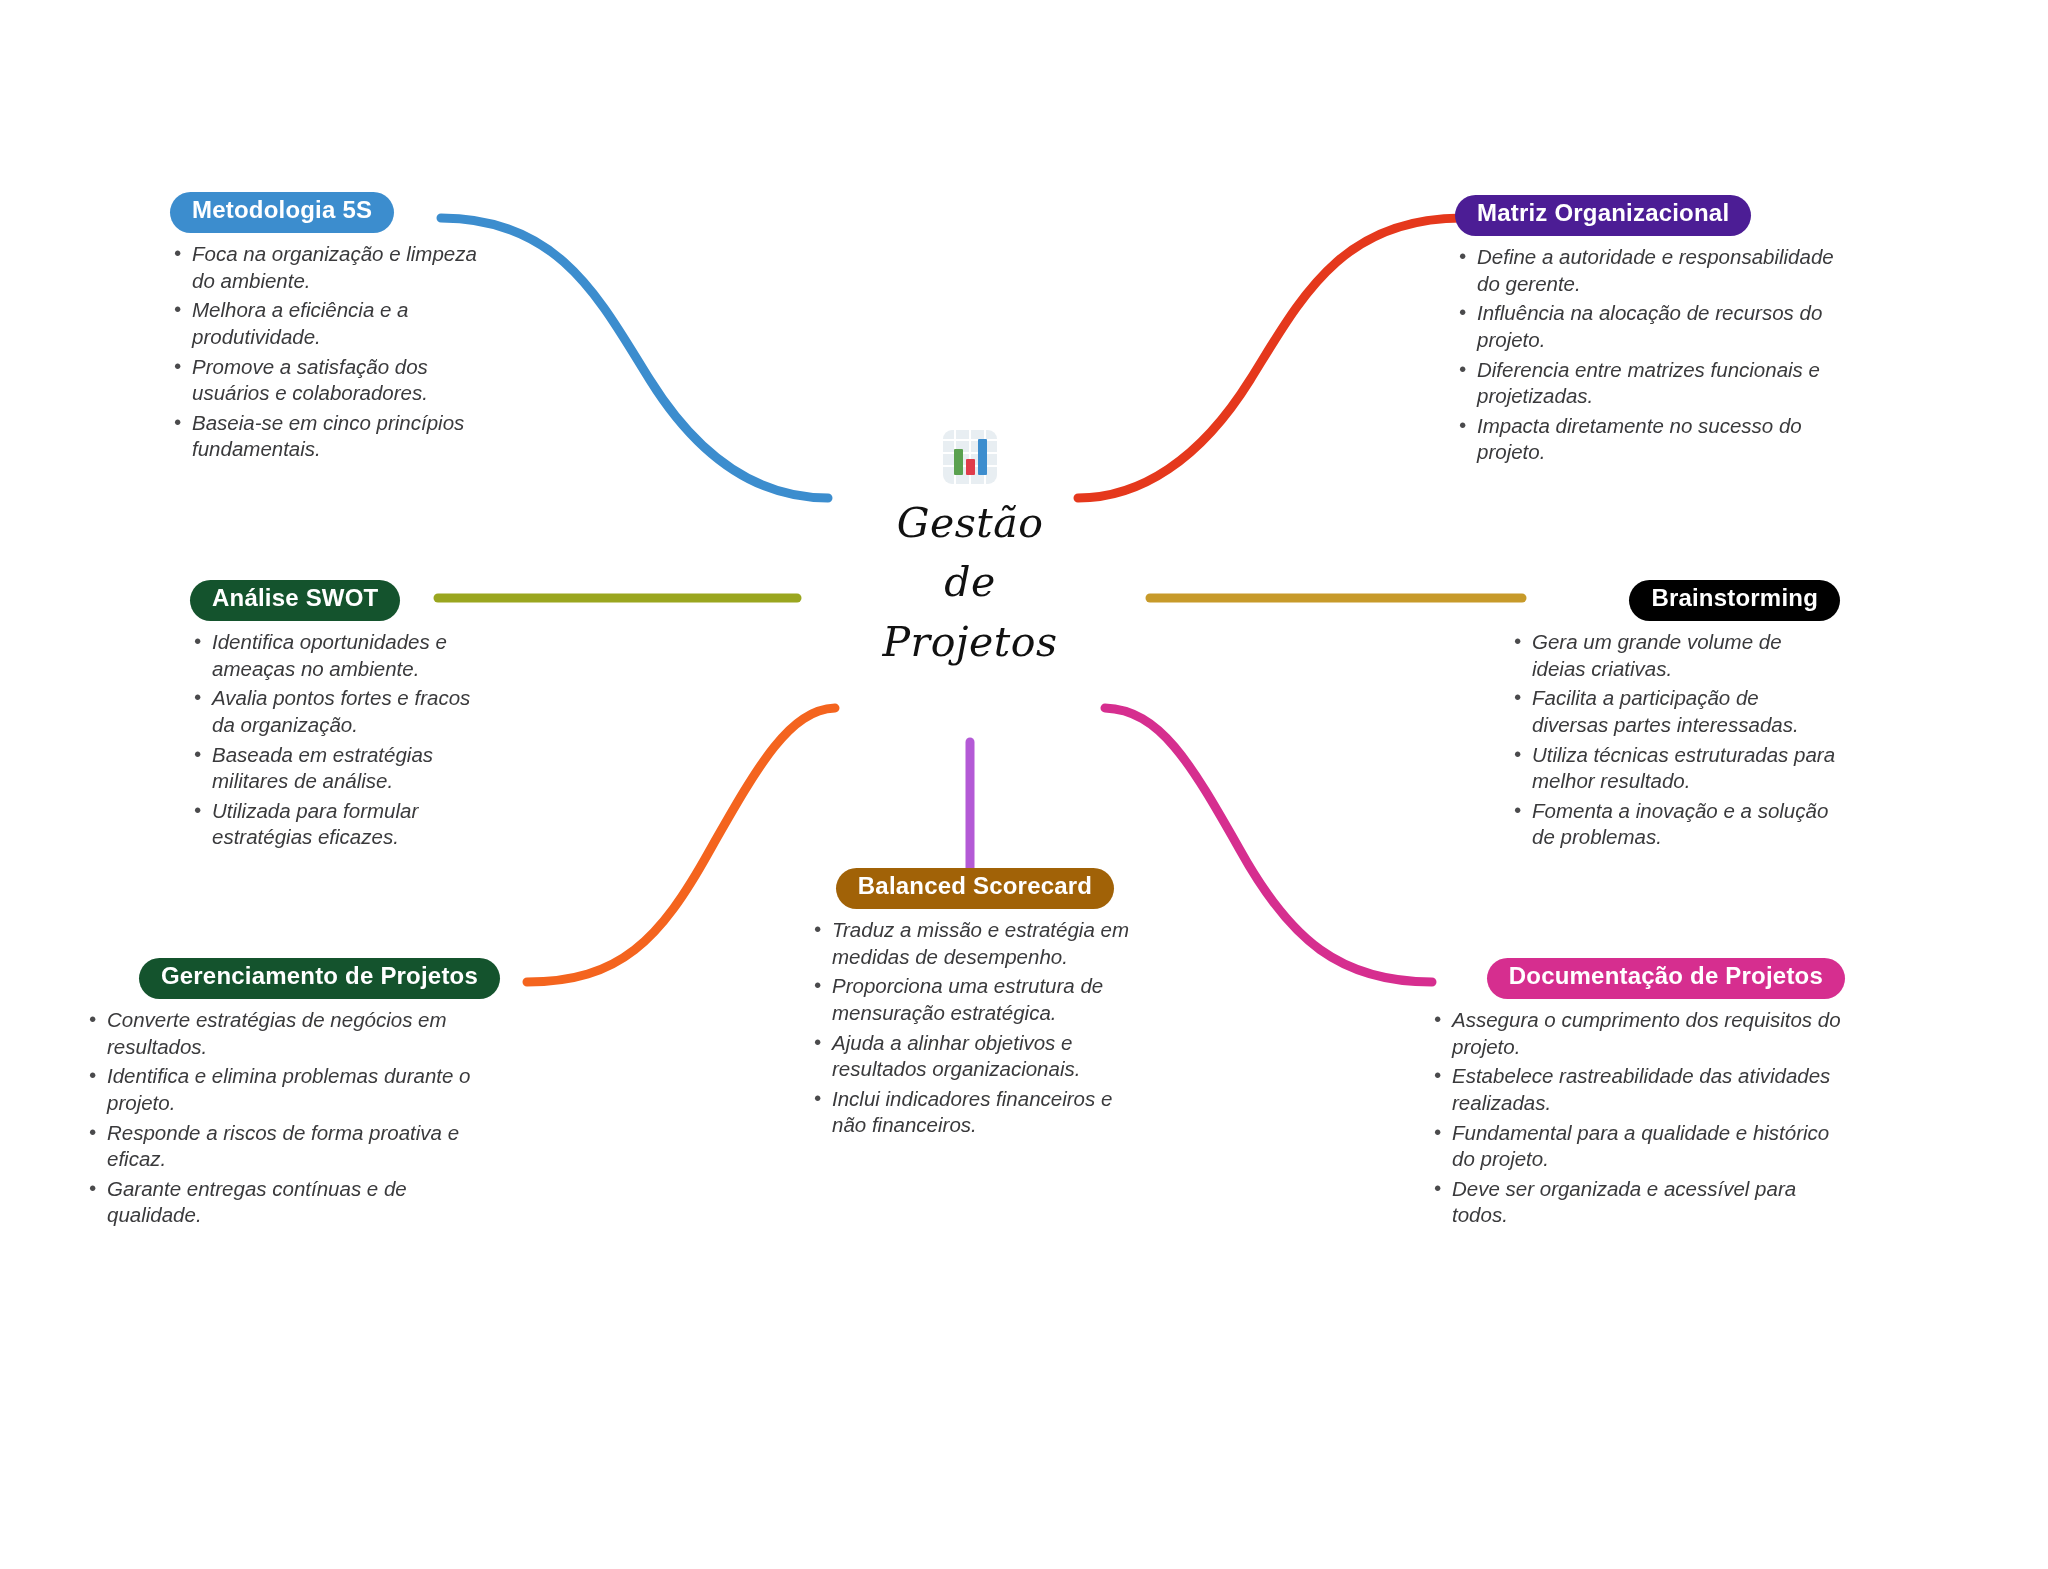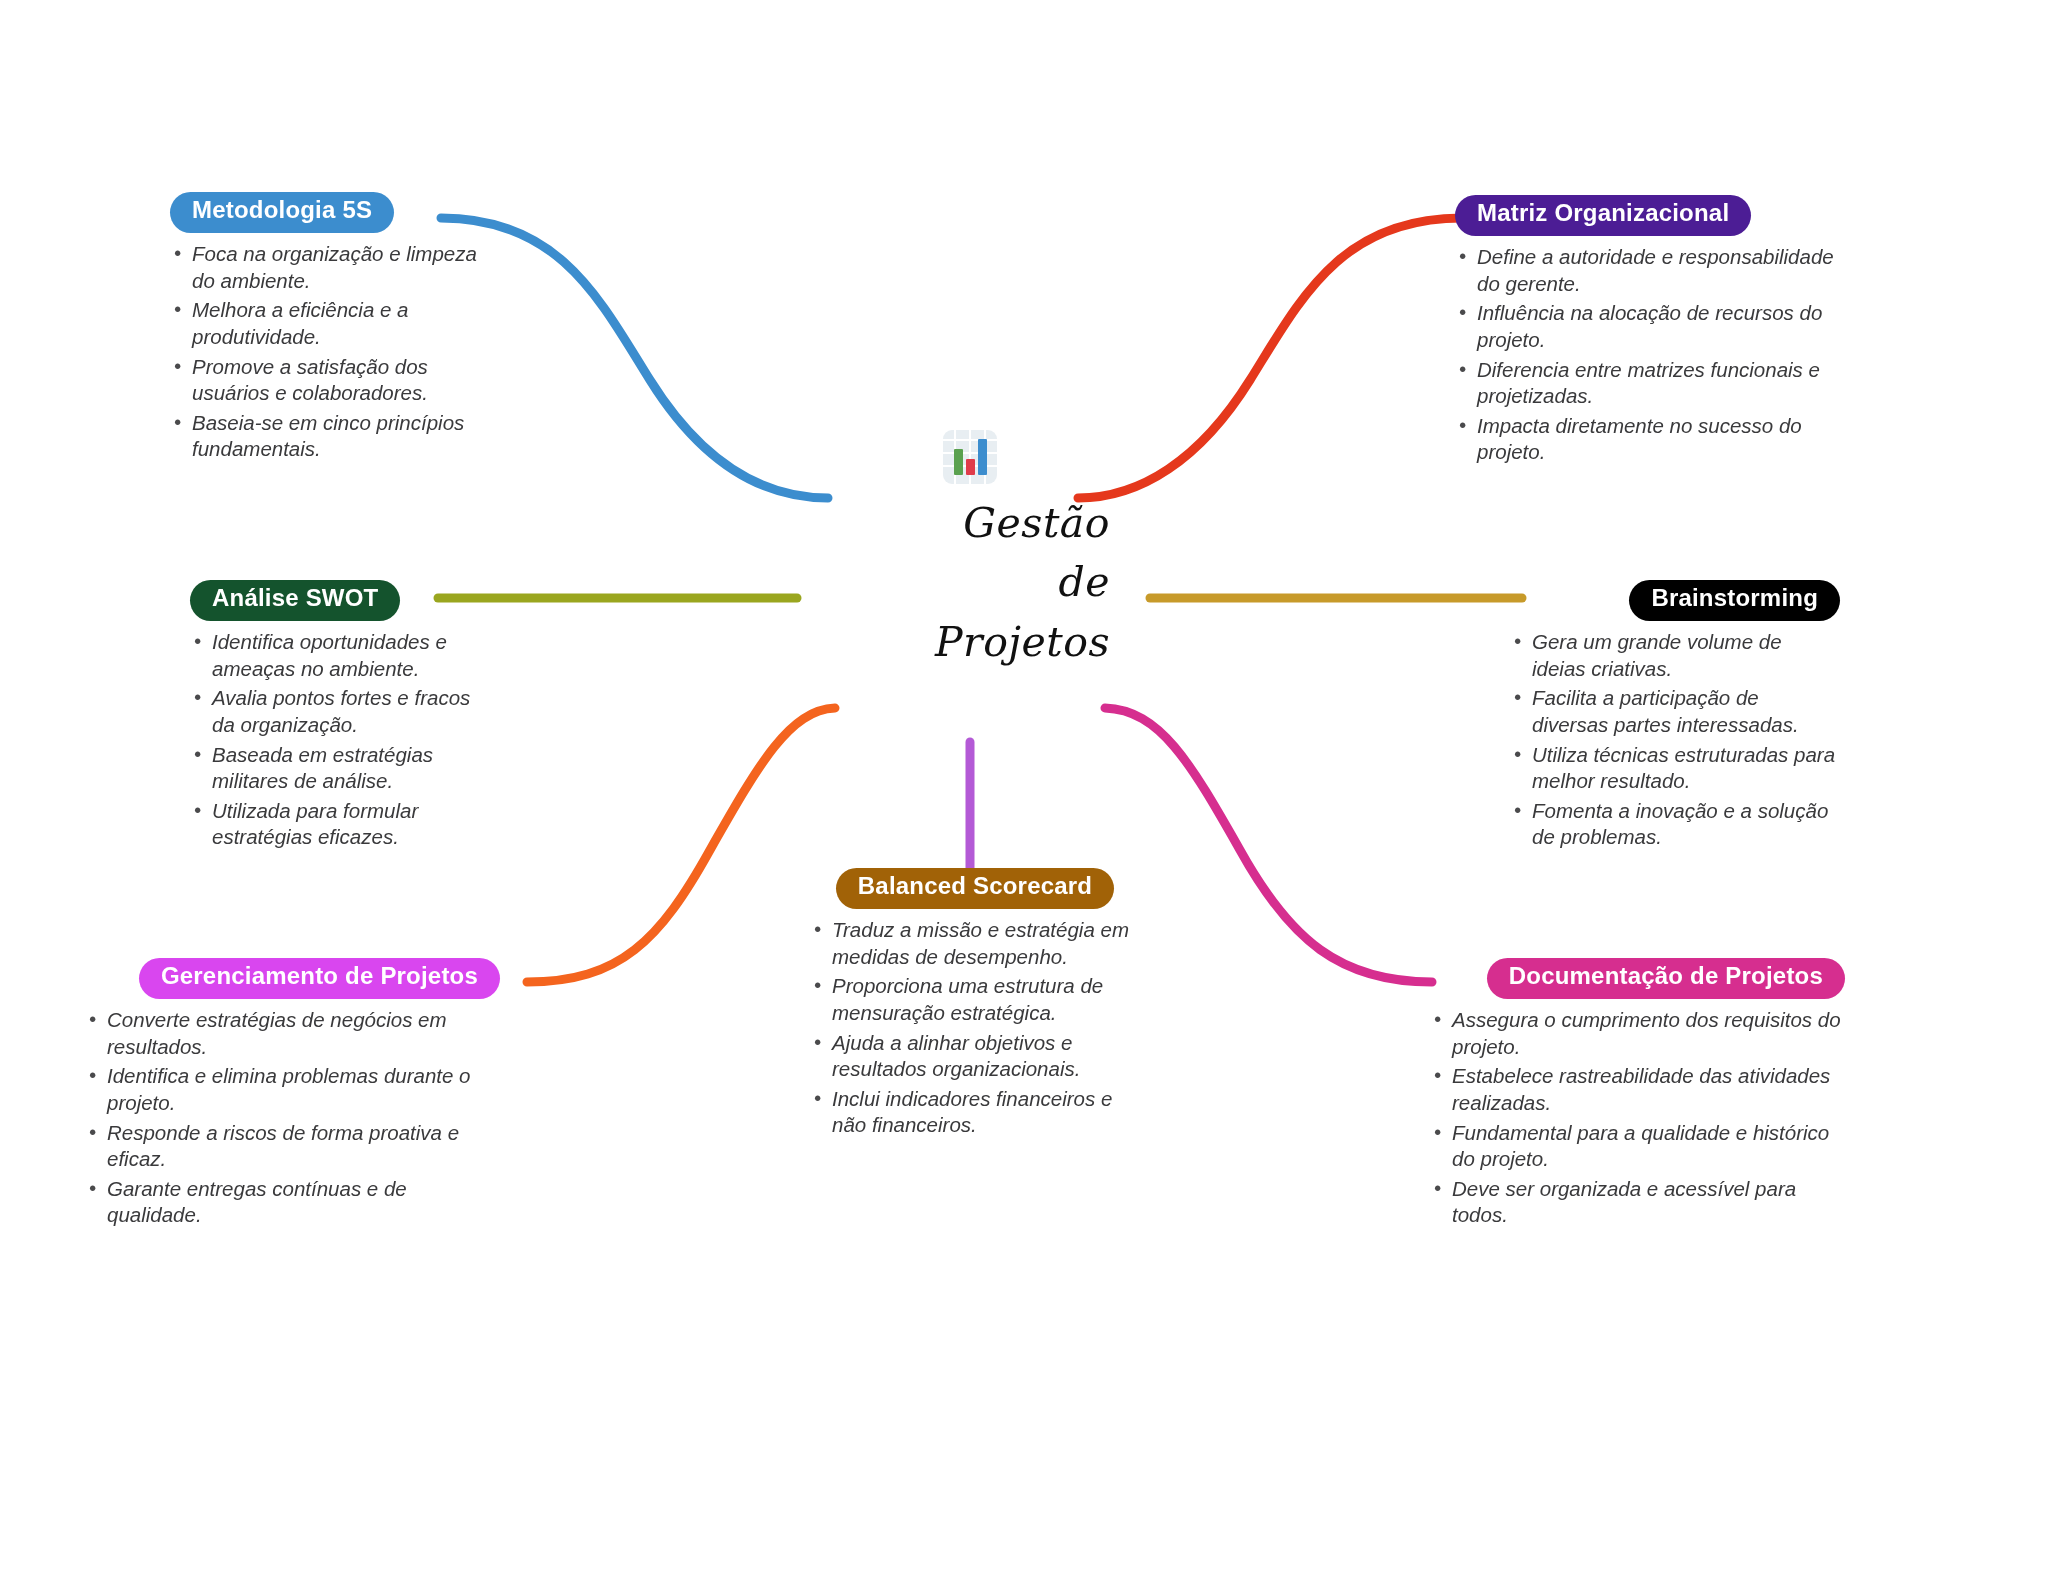--- a/index.html
+++ b/index.html
@@ -24,21 +24,21 @@
     height: 1569px;
     pointer-events: none;
   }
 
   
   .center-node {
     position: absolute;
     left: 830px;
     top: 430px;
     width: 280px;
-    text-align: right;
+    text-align: center;
   }
   .center-icon {
     width: 54px;
     height: 54px;
     margin: 0 auto 10px auto;
     position: relative;
     background: #e8eef2;
     border-radius: 9px;
     overflow: hidden;
   }
@@ -194,21 +194,21 @@
     <ul class="bullets">
       <li>Gera um grande volume de ideias criativas.</li>
       <li>Facilita a participação de diversas partes interessadas.</li>
       <li>Utiliza técnicas estruturadas para melhor resultado.</li>
       <li>Fomenta a inovação e a solução de problemas.</li>
     </ul>
   </div>
 
   <div class="branch" id="branch-gerenciamento">
     <div class="pill-row right">
-      <div class="pill" style="background:#d946ef">Gerenciamento de Projetos</div>
+      <div class="pill" style="background:#14532d">Gerenciamento de Projetos</div>
     </div>
     <ul class="bullets">
       <li>Converte estratégias de negócios em resultados.</li>
       <li>Identifica e elimina problemas durante o projeto.</li>
       <li>Responde a riscos de forma proativa e eficaz.</li>
       <li>Garante entregas contínuas e de qualidade.</li>
     </ul>
   </div>
 
   <div class="branch" id="branch-balanced">

